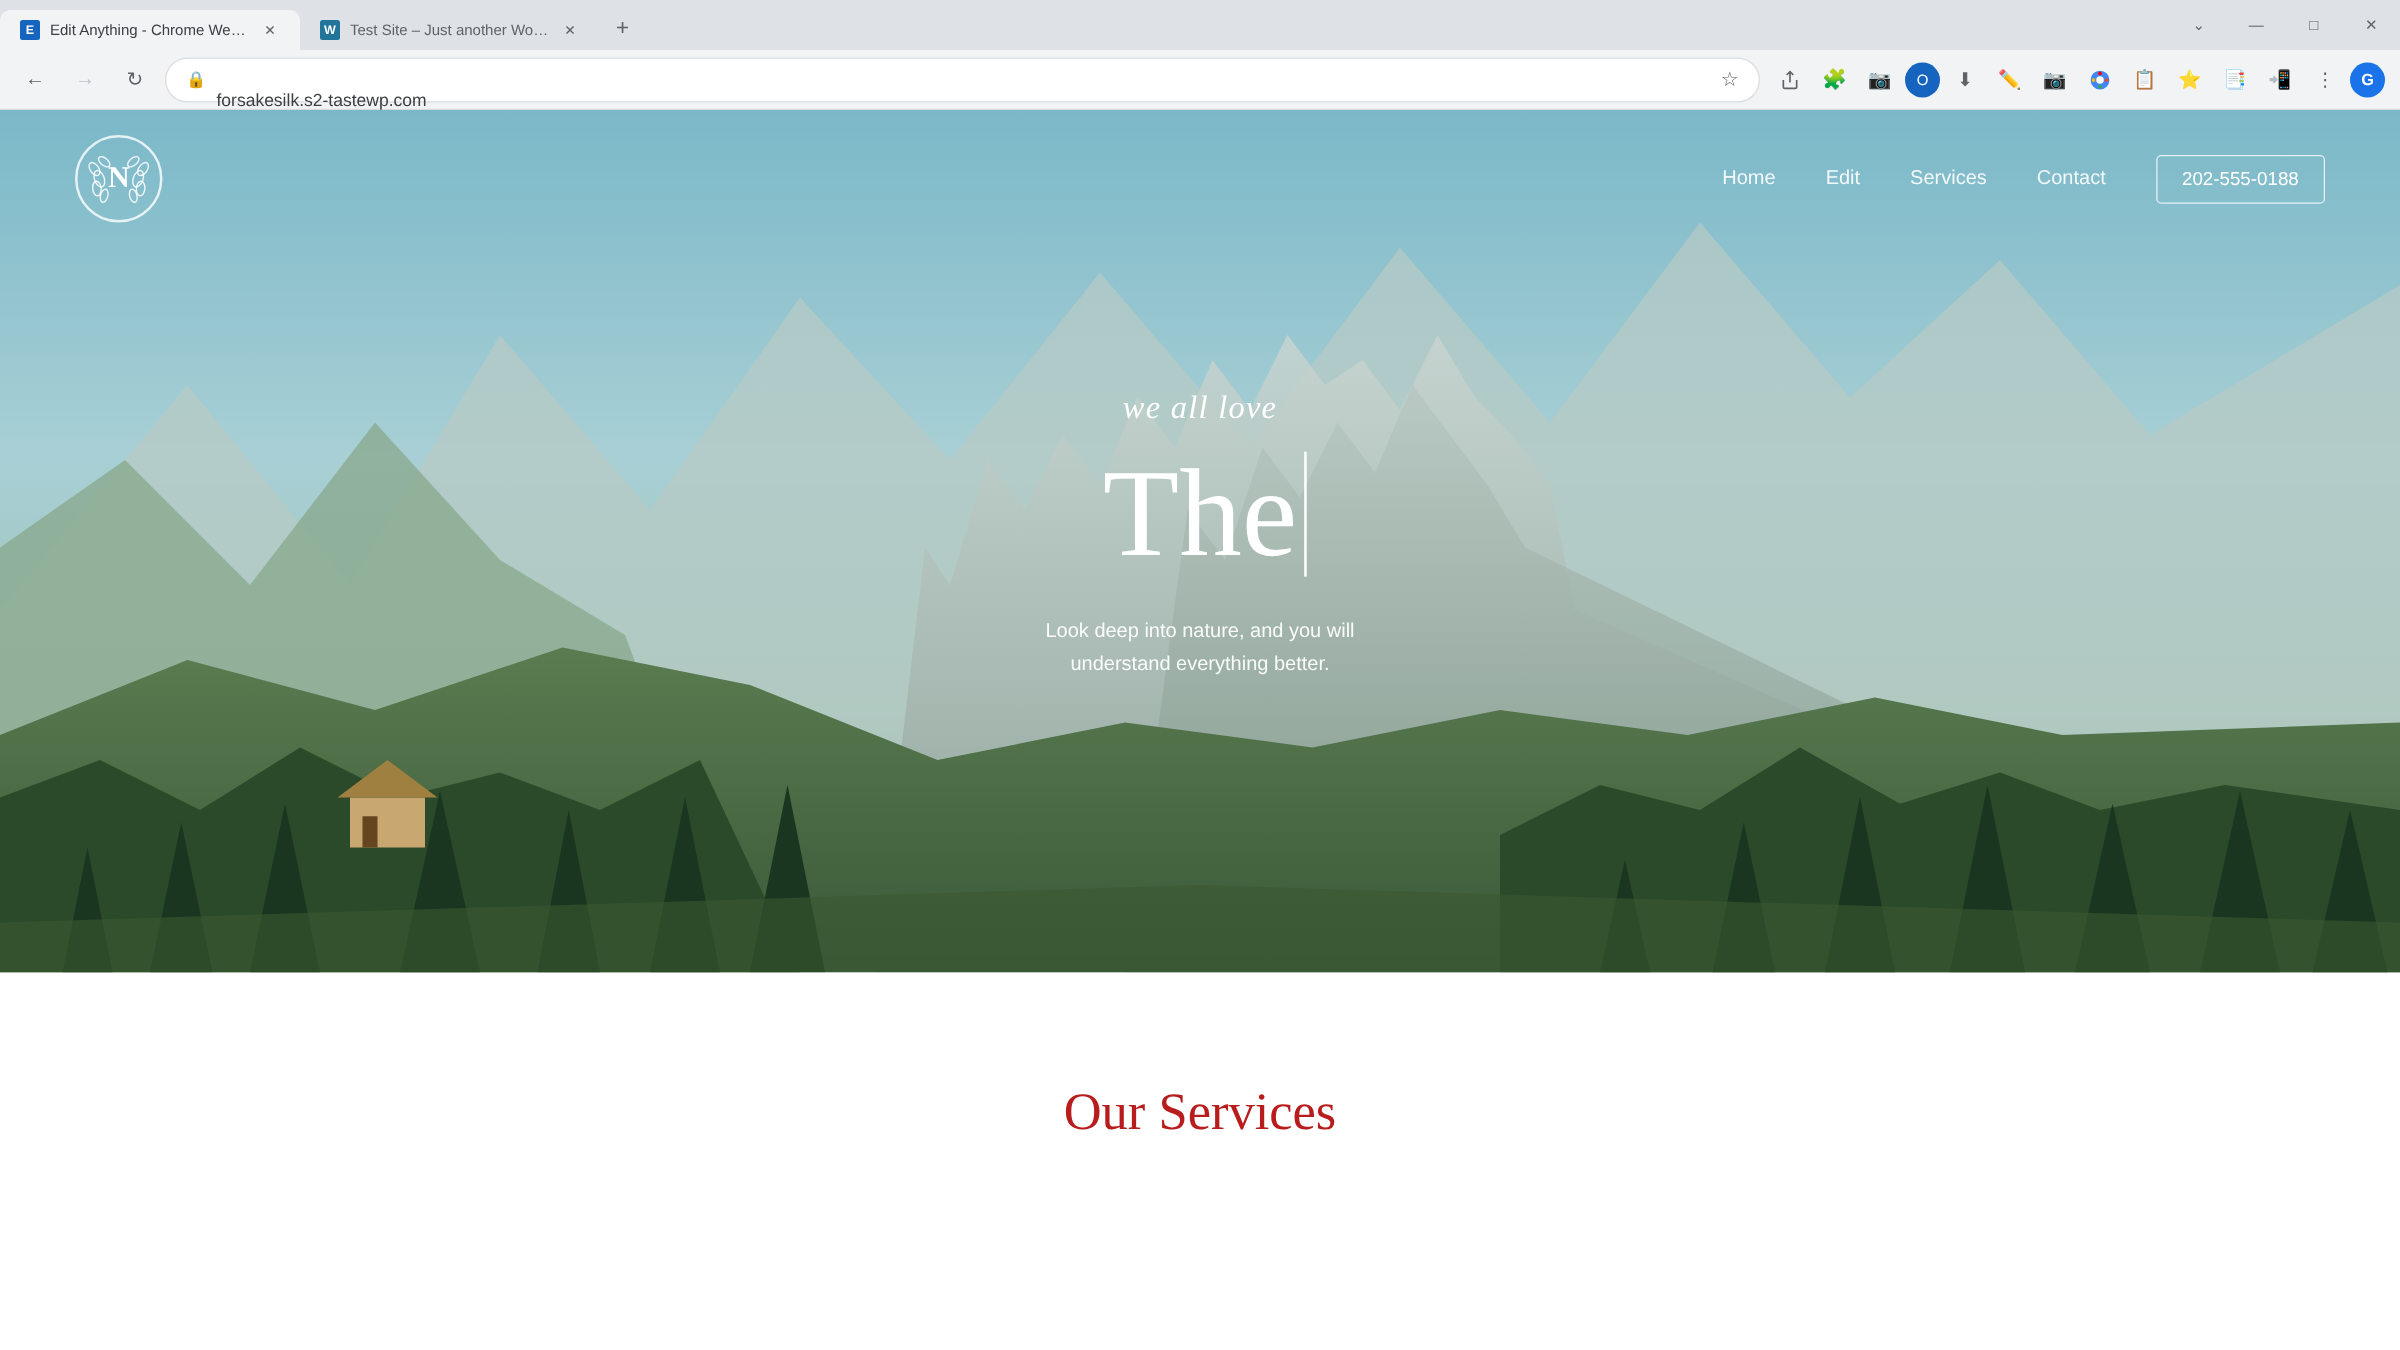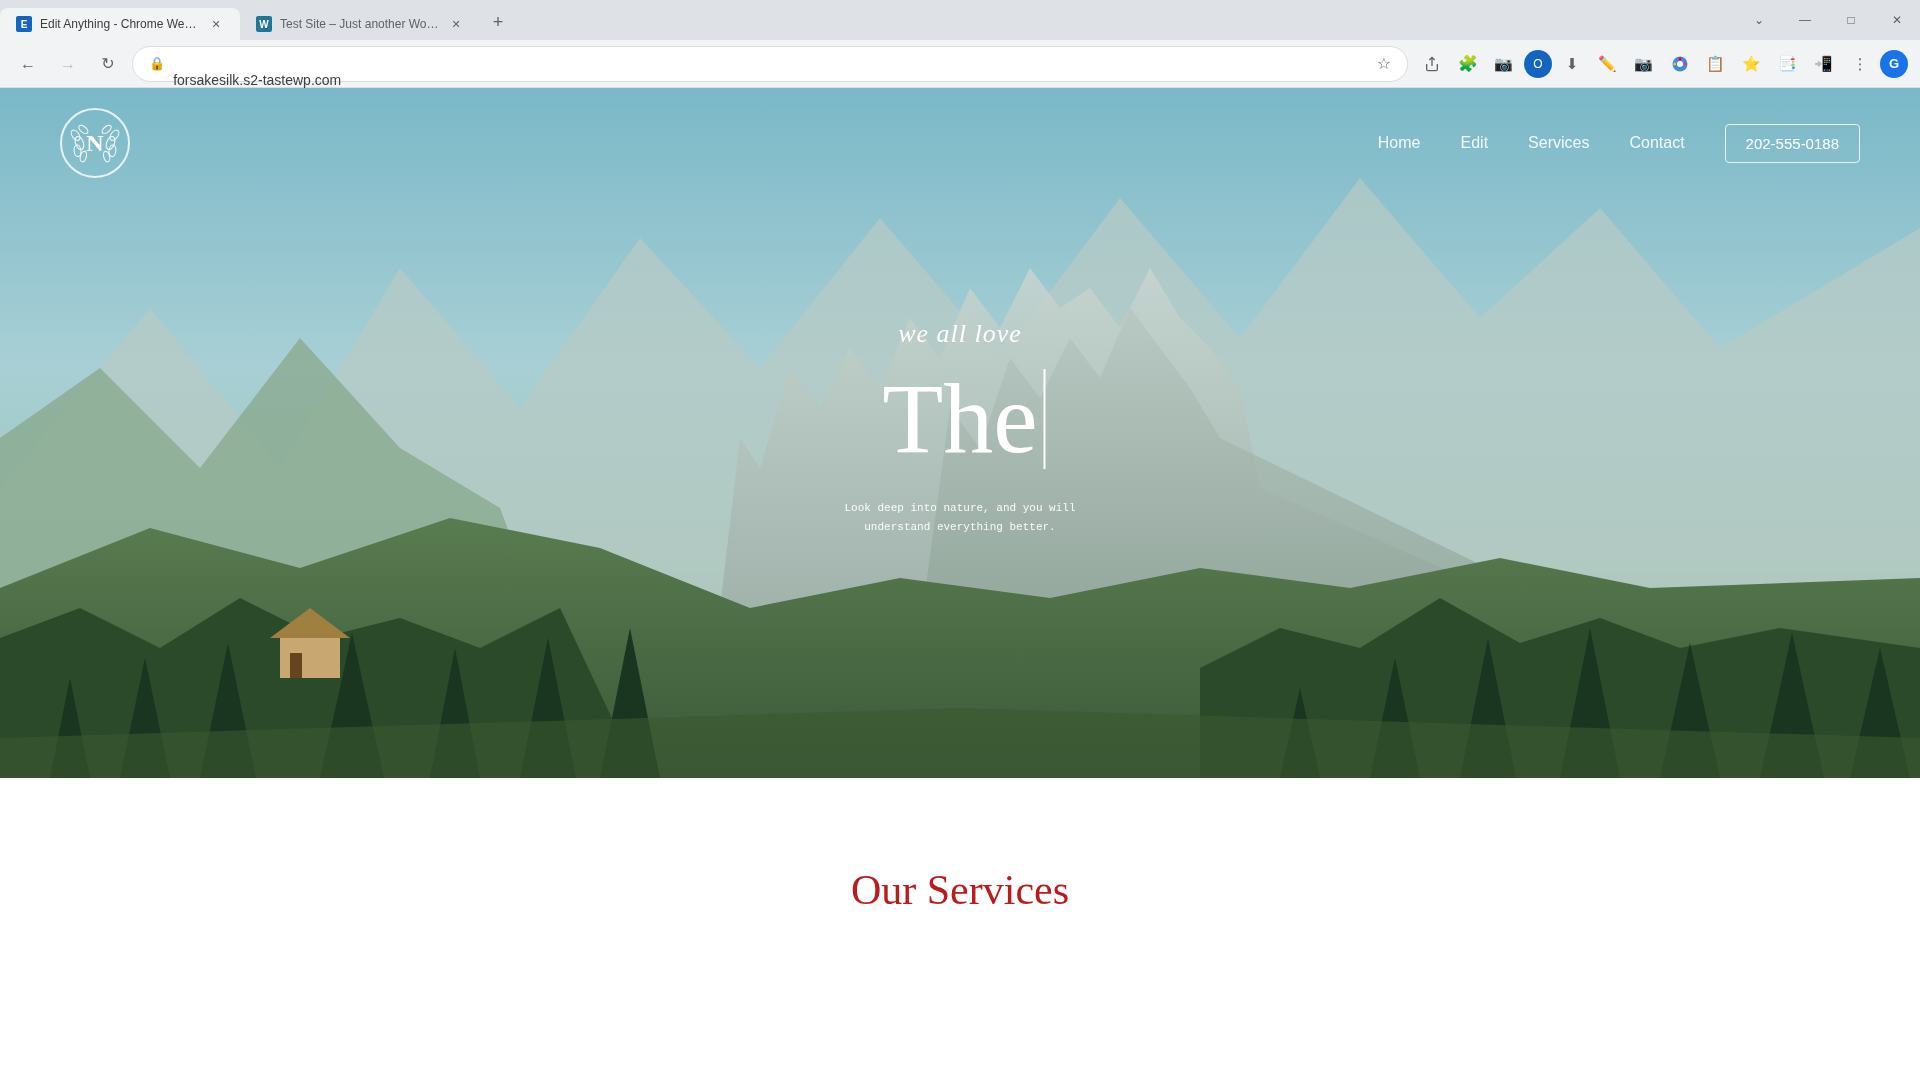--- a/index.html
+++ b/index.html
@@ -315,25 +315,25 @@
       background: white;
       animation: blink 1s infinite;
     }
 
     @keyframes blink {
       0%, 100% { opacity: 1; }
       50% { opacity: 0; }
     }
 
     .hero-description {
-      font-size: 11px;
+      font-size: 16px;
       line-height: 1.7;
       color: rgba(255,255,255,0.95);
       margin-bottom: 36px;
-      font-family: Liberation Mono, monospace;
+      font-family: Liberation Sans, sans-serif;
     }
 
     .hero-cta-btn {
       background: #f0c040;
       color: #3a3a3a;
       border: none;
       padding: 18px 50px;
       font-size: 16px;
       font-weight: 500;
       cursor: pointer;

